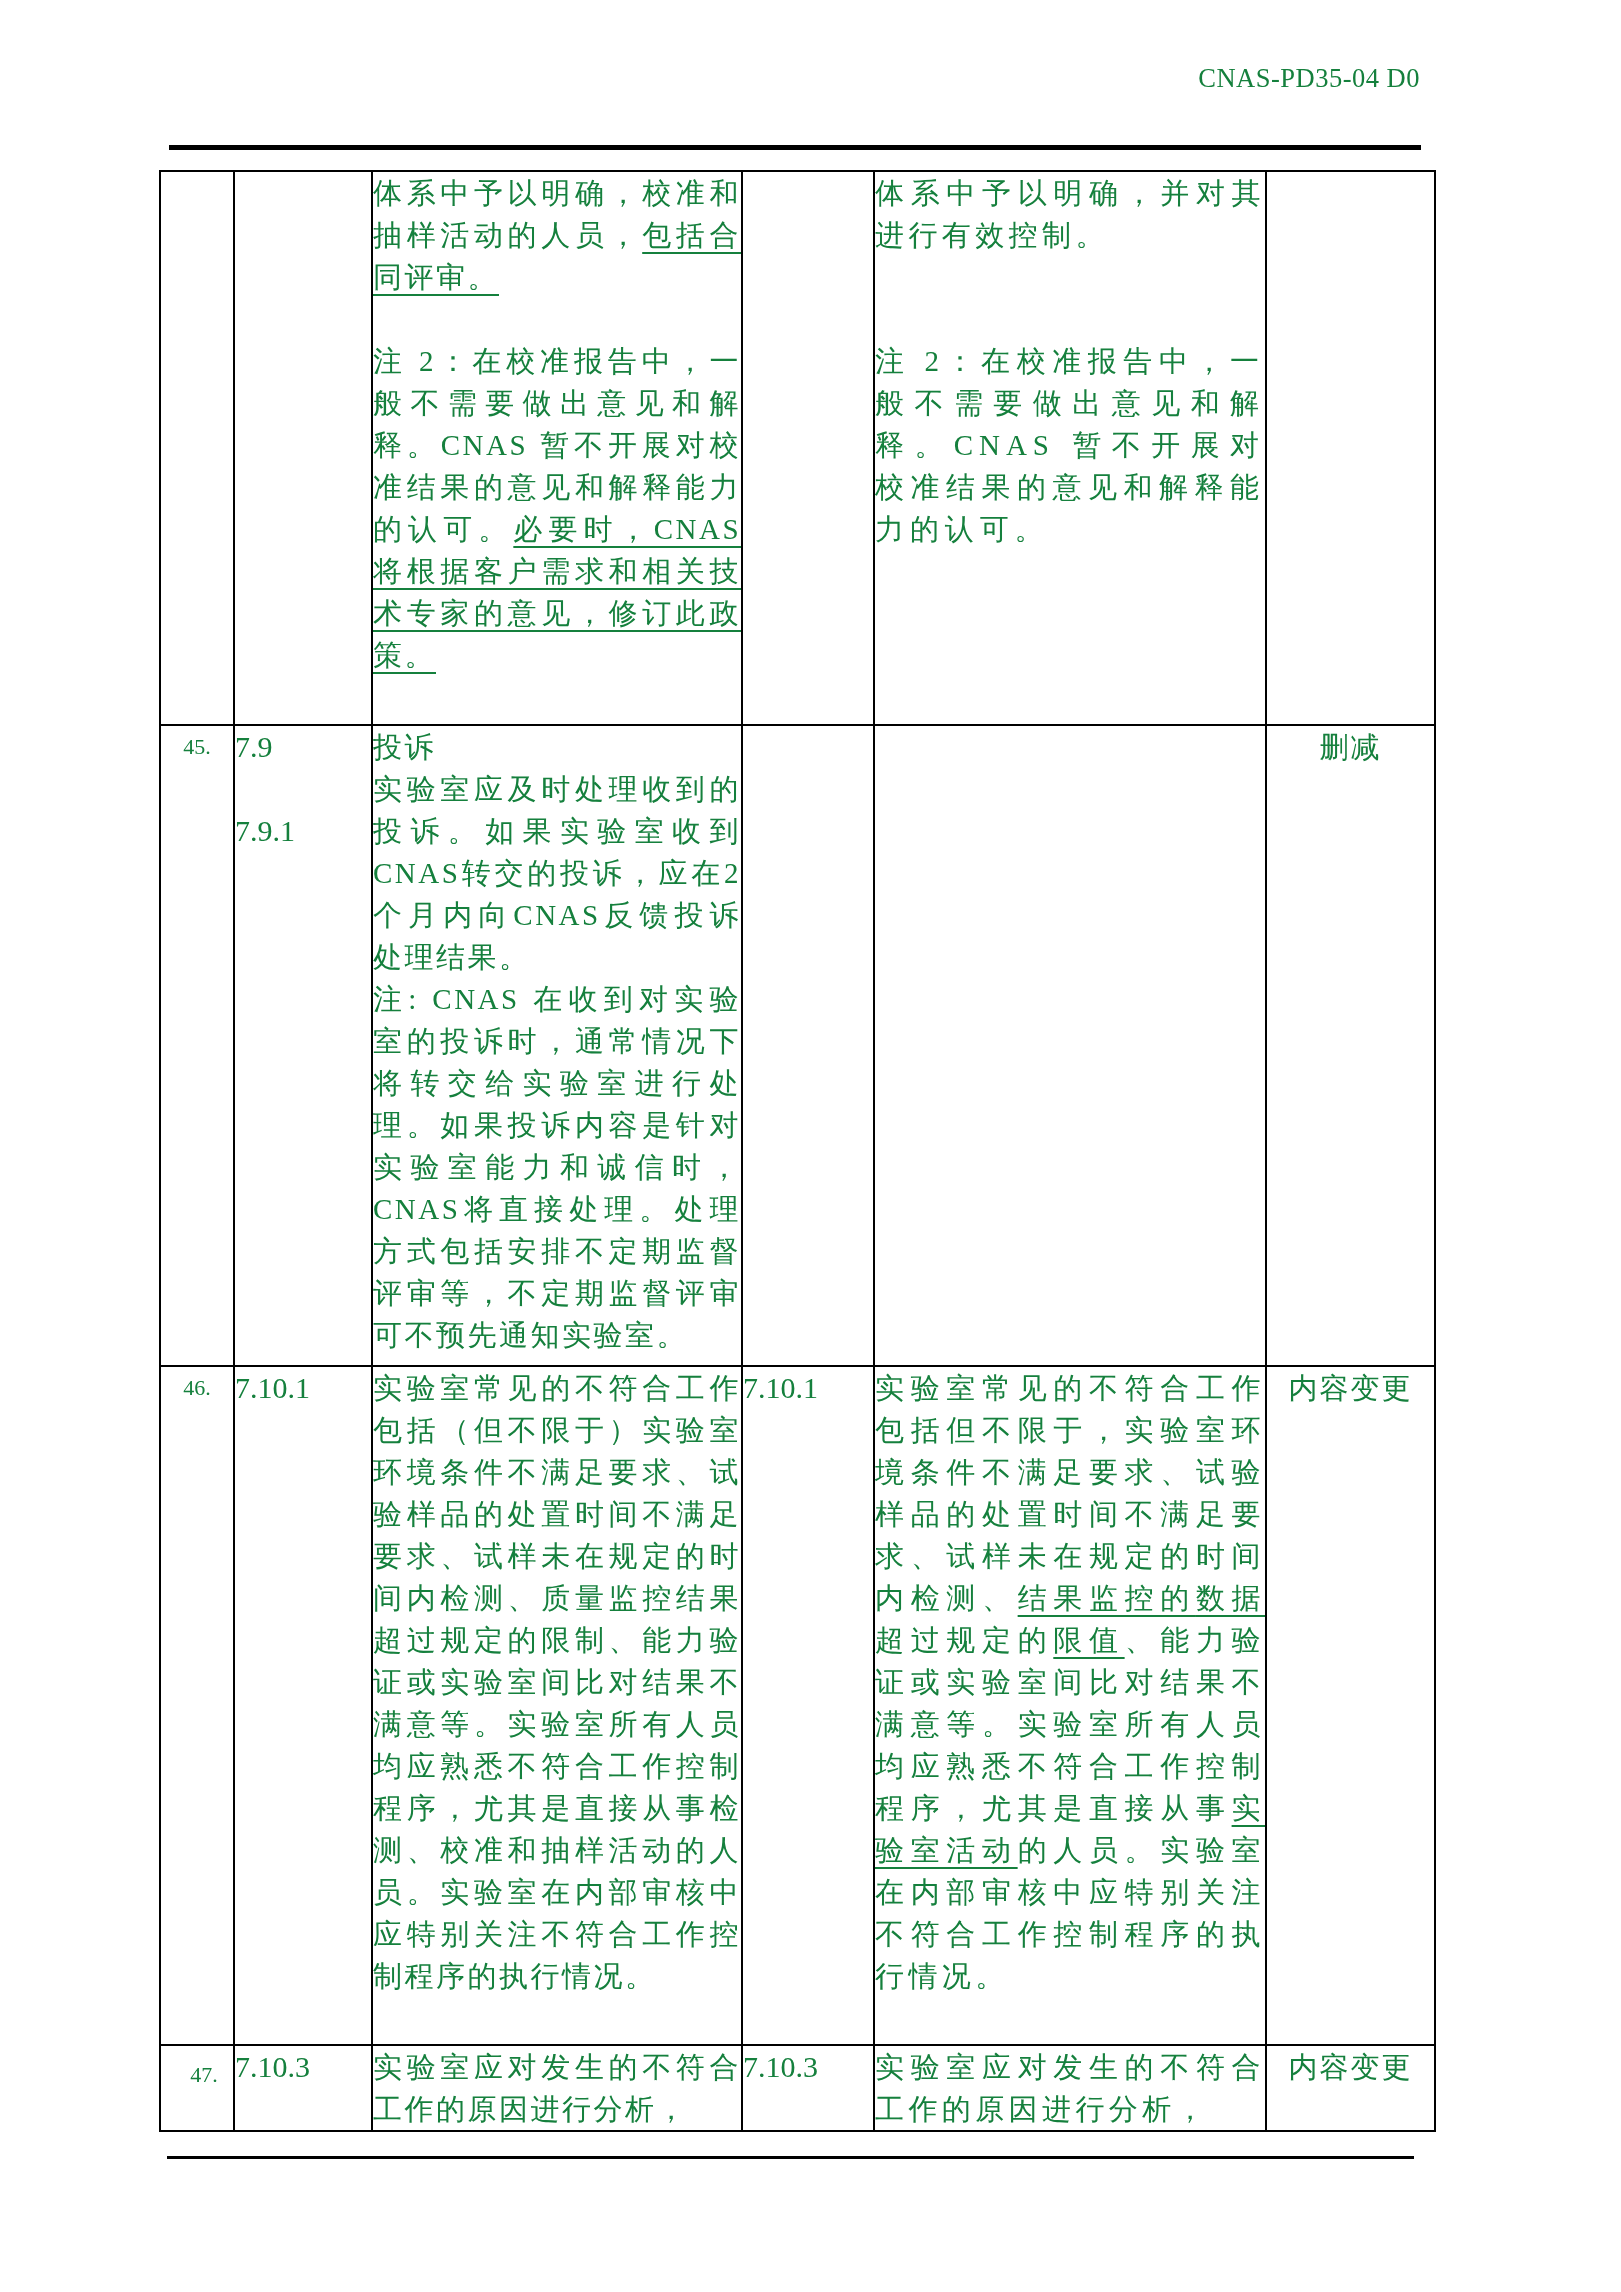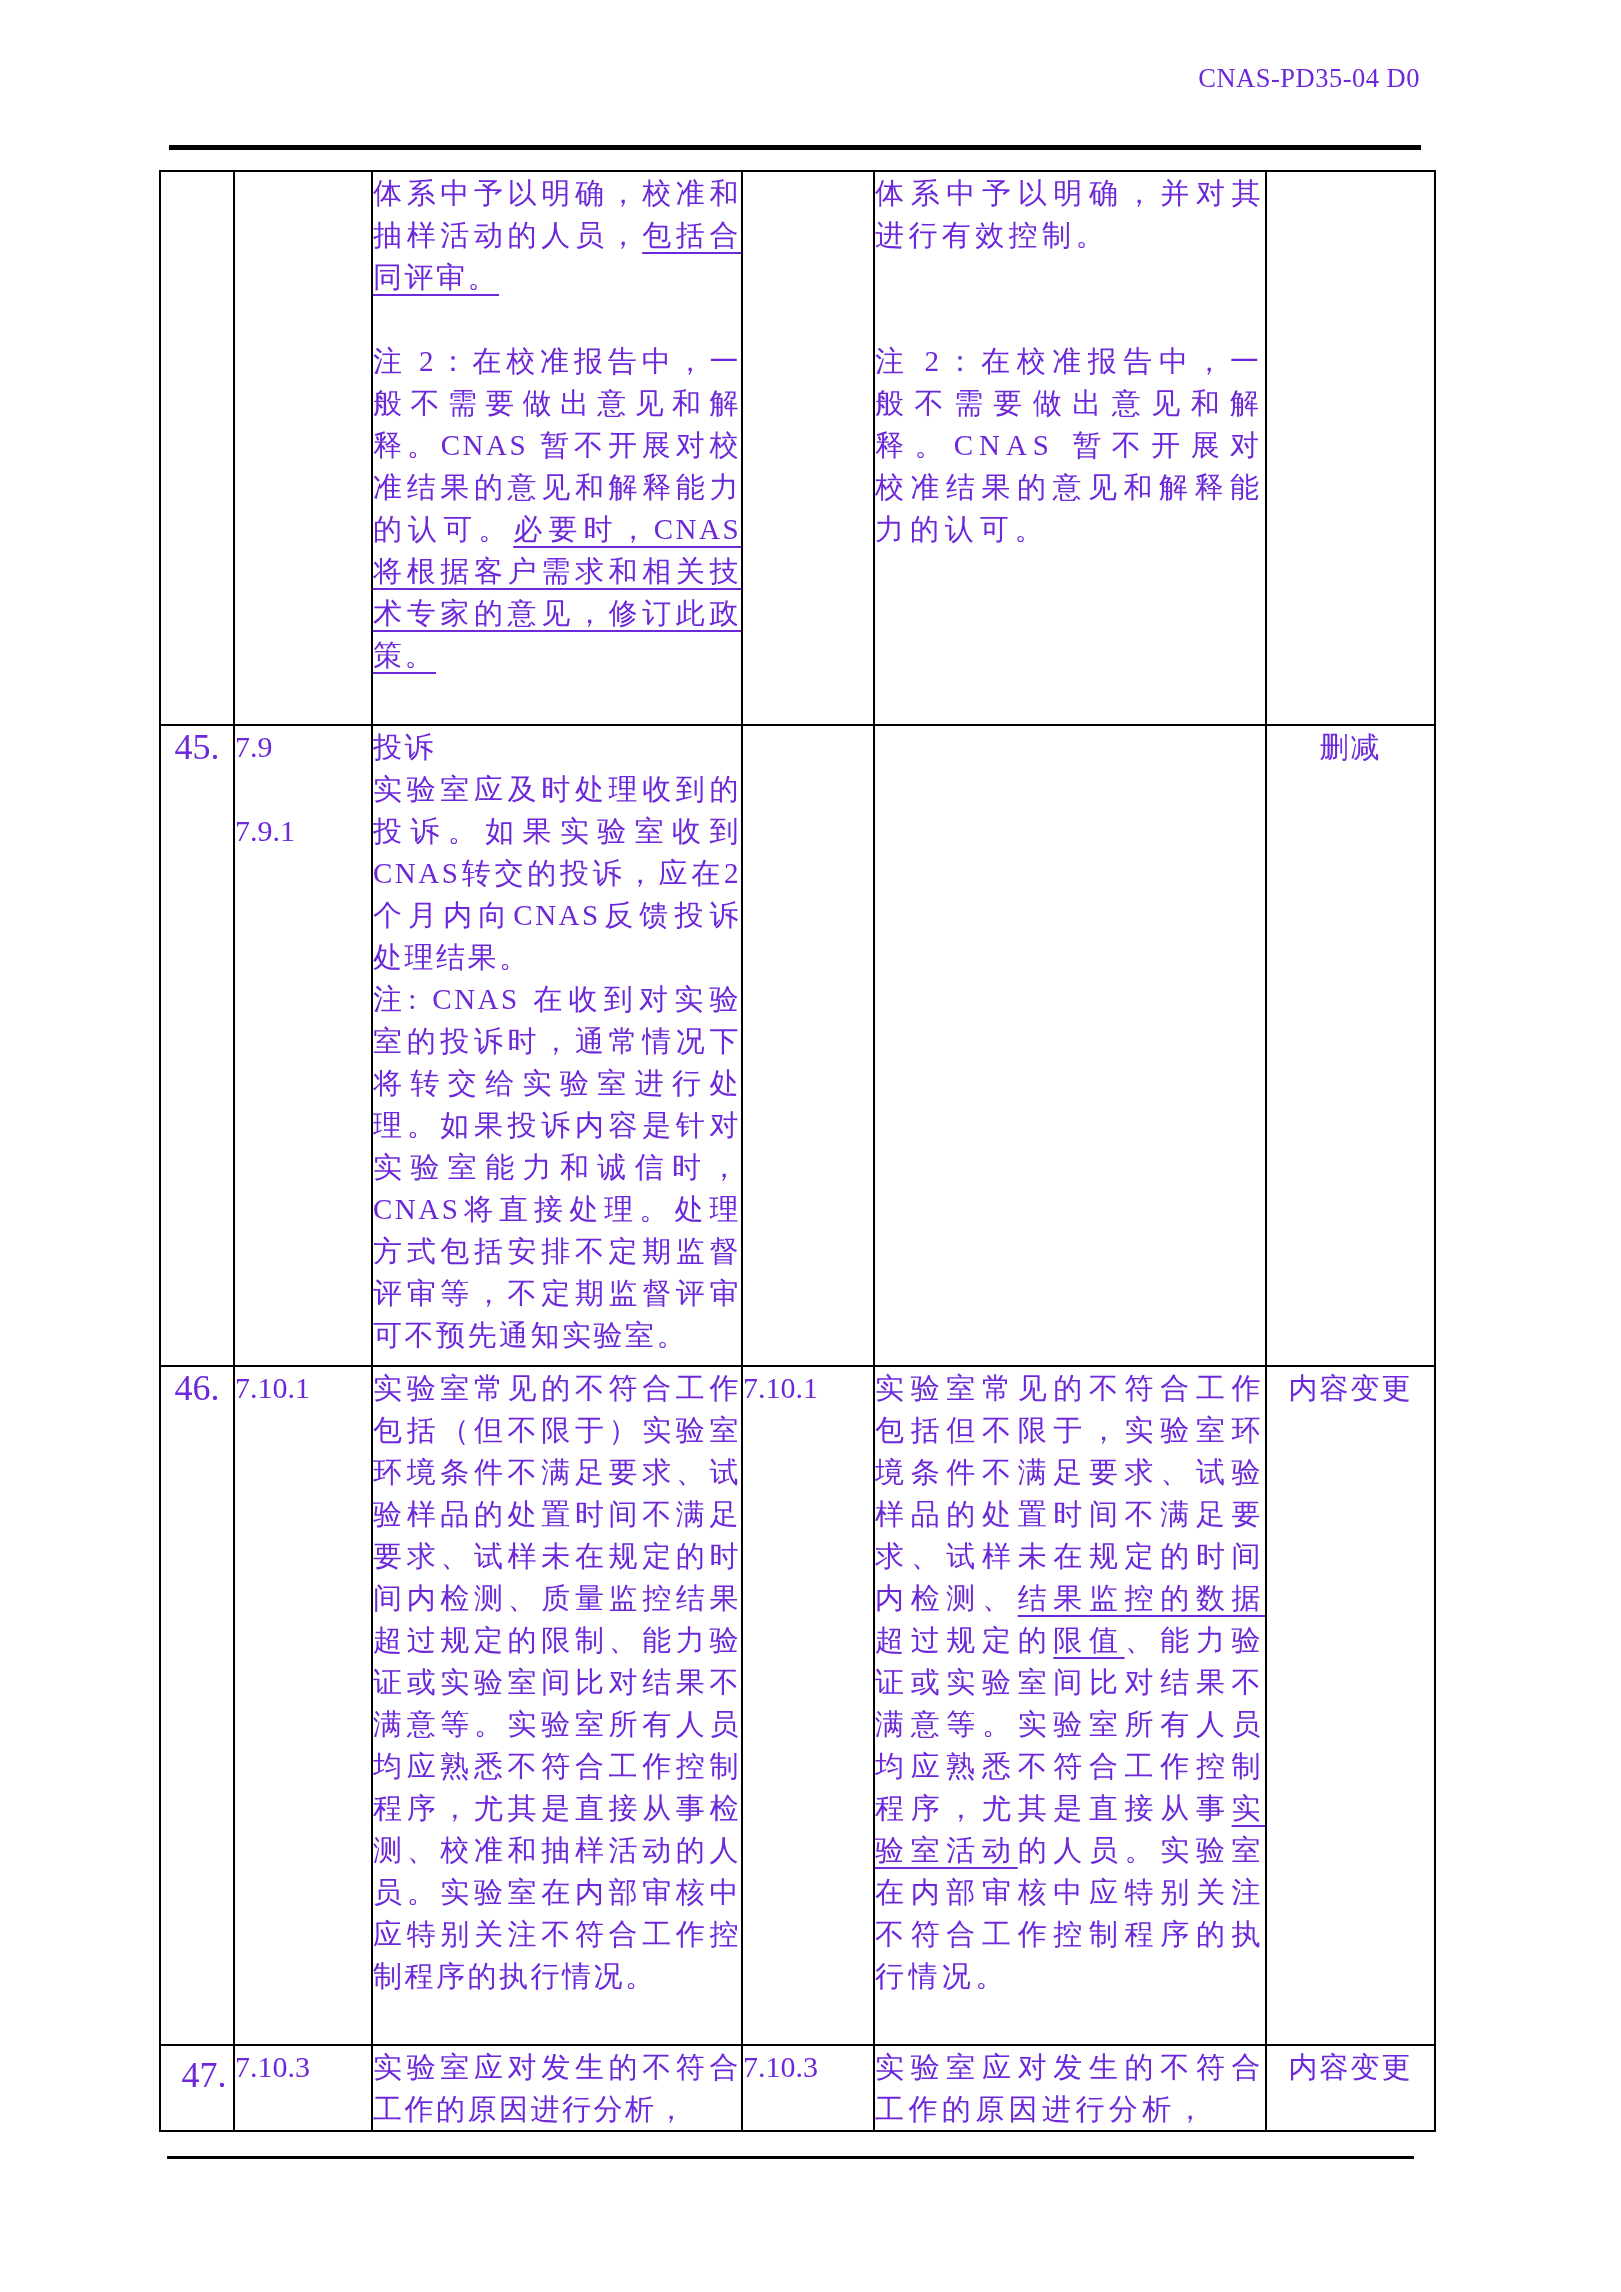--- a/index.html
+++ b/index.html
@@ -1,20 +1,20 @@
 <!DOCTYPE html>
 <html><head>
 <meta charset="utf-8">
 <style>
   html,body{margin:0;padding:0;background:#e8e8e8;}
   .page{
     position:relative;
     width:1621px;height:2293px;
     background:#ffffff;
-    color:#6d28d9;
+    color:#15803d;
     font-family:"Liberation Serif","DejaVu Serif",serif;
     overflow:hidden;
   }
   .doc-code{
     position:absolute;top:63px;right:201px;
     font-size:26.5px;letter-spacing:0.5px;white-space:nowrap;
   }
   .header-rule{
     position:absolute;top:145px;left:169px;width:1252px;height:4.9px;background:#000;
   }
@@ -41,21 +41,21 @@
     text-decoration:underline;
     text-underline-offset:6.9px;
     text-decoration-thickness:2px;
   }
   .sp{letter-spacing:5.9px;}
   .sp2{letter-spacing:4.4px;}
   .pad-top-lg{padding-top:35px;}
   .tight{padding-top:2px;padding-bottom:2px;}
   
   .c-num{
-    font-size:36px;text-align:center;vertical-align:middle;line-height:42px;
+    font-size:22px;text-align:center;vertical-align:middle;line-height:42px;
   }
   .c-num.top{vertical-align:top;padding-top:7.8px;padding-left:14px;}
   .c-clause{
     font-size:30px;vertical-align:middle;padding-left:12.7px;line-height:42px;
   }
   .clause-gap{height:42px;}
   .c-change{
     font-size:29px;text-align:center;vertical-align:middle;
     letter-spacing:2px;line-height:42px;border-radius:17px;
   }

